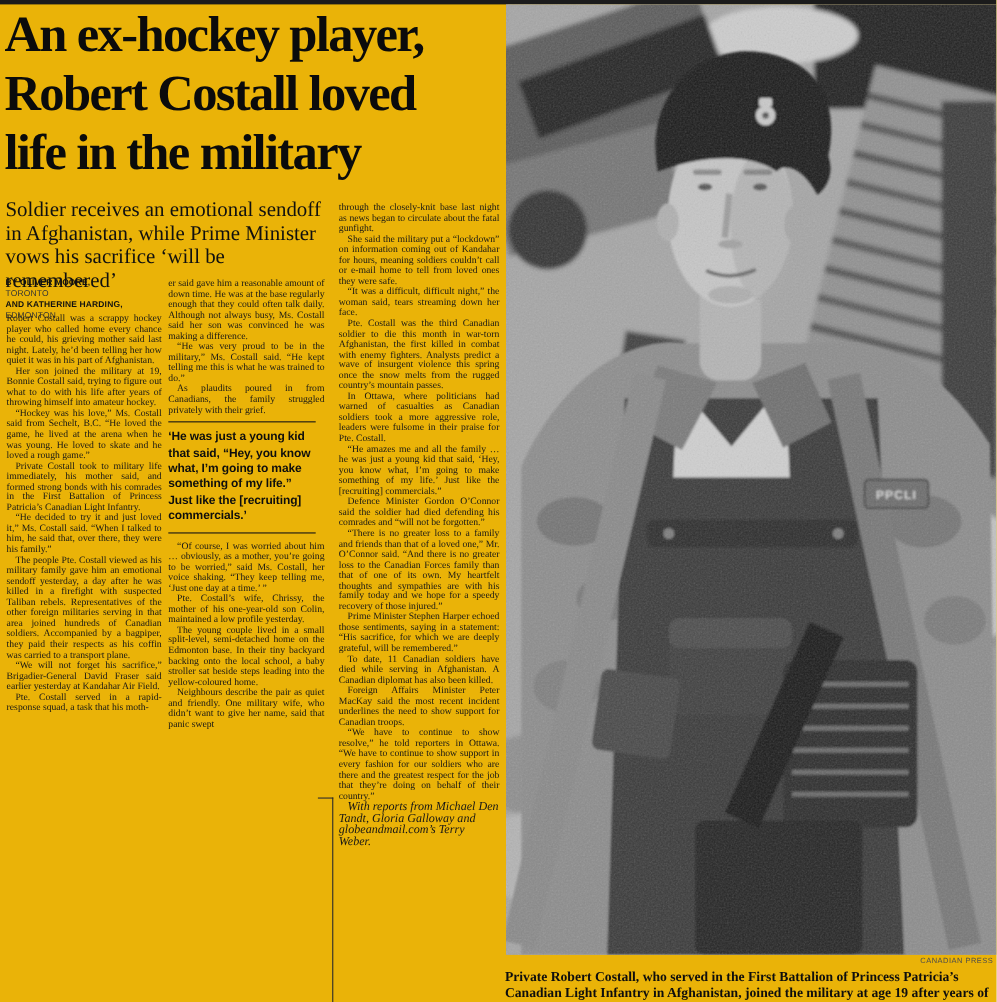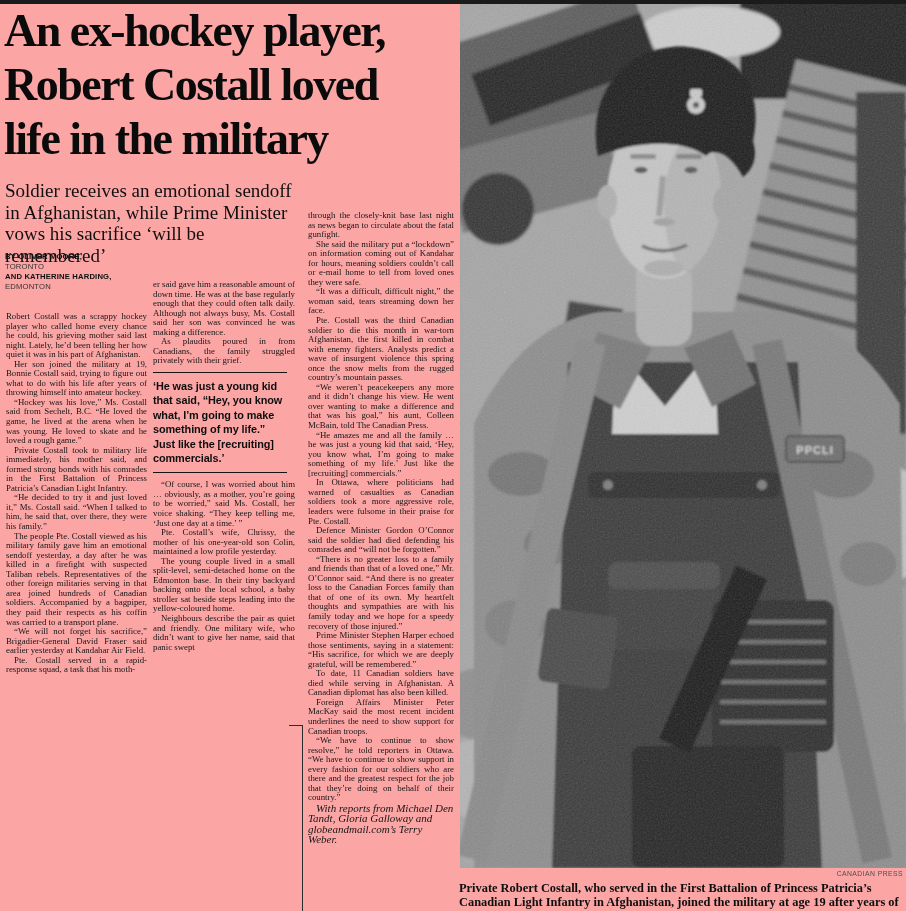--- a/index.html
+++ b/index.html
@@ -1,30 +1,30 @@
 <!DOCTYPE html>
 <html><head>
 <meta charset="utf-8">
 <style>
   html,body{margin:0;padding:0;background:#e9e9e9;}
-  .page{position:relative;width:906px;height:911px;background:#fca5a5;overflow:hidden;
+  .page{position:relative;width:906px;height:911px;background:#eab308;overflow:hidden;
         font-family:"Liberation Serif",serif;color:#141414;}
   .top-rule{position:absolute;left:0;top:0;width:906px;height:4px;background:#1b1b1b;}
   .headline{position:absolute;left:4px;top:4px;width:454px;font-weight:bold;
             font-size:46px;line-height:54px;letter-spacing:-1.5px;color:#0b0b0b;}
   .subhead{position:absolute;left:5px;top:180px;width:298px;
            font-size:19px;line-height:21.5px;color:#101010;}
   .byline{position:absolute;left:5px;top:252px;width:145px;
           font-family:"Liberation Sans",sans-serif;font-size:7.7px;line-height:10px;
           letter-spacing:.15px;color:#222;}
   .byline .nm{font-weight:bold;color:#111;}
   .byline .pl{font-weight:normal;color:#333;margin-left:33px;}
   .col{position:absolute;font-size:8.8px;line-height:9.55px;text-align:justify;color:#161616;}
   .col p{margin:0;text-indent:8px;}
-  .col p.noindent{text-indent:0;margin-top:27px;}
+  .col p.noindent{text-indent:0;}
   .col-1{left:6px;top:285px;width:141px;}
   .col-2{left:153px;top:253px;width:142px;}
   .col-3{left:308px;top:184px;width:146px;}
   .pullquote-block{width:134px;margin:6px 0 7px 0;padding:6px 0 7px 0;
                    border-top:1.2px solid #141414;border-bottom:1.2px solid #141414;}
   .pullquote{font-family:"Liberation Sans",sans-serif;font-weight:bold;
              font-size:10.9px;line-height:14.4px;text-align:left;letter-spacing:-.1px;color:#0e0e0e;}
   .tagline{margin-top:10px;font-style:italic;text-align:left;text-indent:0;font-size:11px;line-height:10.5px;}
   .divider-v{position:absolute;left:302px;top:725px;width:1px;height:186px;background:#2c2c2c;}
   .divider-tick{position:absolute;left:289px;top:725px;width:14px;height:1px;background:#2c2c2c;}
@@ -65,38 +65,38 @@
     <p>“Hockey was his love,” Ms. Costall said from Sechelt, B.C. “He loved the game, he lived at the arena when he was young. He loved to skate and he loved a rough game.”</p>
     <p>Private Costall took to military life immediately, his mother said, and formed strong bonds with his comrades in the First Battalion of Princess Patricia’s Canadian Light Infantry.</p>
     <p>“He decided to try it and just loved it,” Ms. Costall said. “When I talked to him, he said that, over there, they were his family.”</p>
     <p>The people Pte. Costall viewed as his military family gave him an emotional sendoff yesterday, a day after he was killed in a firefight with suspected Taliban rebels. Representatives of the other foreign militaries serving in that area joined hundreds of Canadian soldiers. Accompanied by a bagpiper, they paid their respects as his coffin was carried to a transport plane.</p>
     <p>“We will not forget his sacrifice,” Brigadier-General David Fraser said earlier yesterday at Kandahar Air Field.</p>
     <p>Pte. Costall served in a rapid-response squad, a task that his moth-</p>
   </div>
 
   <div class="col col-2">
     <p class="noindent">er said gave him a reasonable amount of down time. He was at the base regularly enough that they could often talk daily. Although not always busy, Ms. Costall said her son was convinced he was making a difference.</p>
+    <p>“He was very proud to be in the military,” Ms. Costall said. “He kept telling me this is what he was trained to do.”</p>
     <p>As plaudits poured in from Canadians, the family struggled privately with their grief.</p>
     <div class="pullquote-block">
       <div class="pullquote">‘He was just a young kid that said, “Hey, you know what, I’m going to make something of my life.” Just like the [recruiting] commercials.’</div>
     </div>
     <p>“Of course, I was worried about him … obviously, as a mother, you’re going to be worried,” said Ms. Costall, her voice shaking. “They keep telling me, ‘Just one day at a time.’ ”</p>
     <p>Pte. Costall’s wife, Chrissy, the mother of his one-year-old son Colin, maintained a low profile yesterday.</p>
     <p>The young couple lived in a small split-level, semi-detached home on the Edmonton base. In their tiny backyard backing onto the local school, a baby stroller sat beside steps leading into the yellow-coloured home.</p>
     <p>Neighbours describe the pair as quiet and friendly. One military wife, who didn’t want to give her name, said that panic swept</p>
   </div>
 
   <div class="col col-3">
     <p class="noindent">through the closely-knit base last night as news began to circulate about the fatal gunfight.</p>
     <p>She said the military put a “lockdown” on information coming out of Kandahar for hours, meaning soldiers couldn’t call or e-mail home to tell from loved ones they were safe.</p>
     <p>“It was a difficult, difficult night,” the woman said, tears streaming down her face.</p>
     <p>Pte. Costall was the third Canadian soldier to die this month in war-torn Afghanistan, the first killed in combat with enemy fighters. Analysts predict a wave of insurgent violence this spring once the snow melts from the rugged country’s mountain passes.</p>
-    <p>“We weren’t peacekeepers any more and it didn’t change his view. He went over wanting to make a difference and that was his goal,” his aunt, Colleen McBain, told The Canadian Press.</p>
+    <p>In Ottawa, where politicians had warned of casualties as Canadian soldiers took a more aggressive role, leaders were fulsome in their praise for Pte. Costall.</p>
     <p>“He amazes me and all the family … he was just a young kid that said, ‘Hey, you know what, I’m going to make something of my life.’ Just like the [recruiting] commercials.”</p>
-    <p>In Ottawa, where politicians had warned of casualties as Canadian soldiers took a more aggressive role, leaders were fulsome in their praise for Pte. Costall.</p>
     <p>Defence Minister Gordon O’Connor said the soldier had died defending his comrades and “will not be forgotten.”</p>
     <p>“There is no greater loss to a family and friends than that of a loved one,” Mr. O’Connor said. “And there is no greater loss to the Canadian Forces family than that of one of its own. My heartfelt thoughts and sympathies are with his family today and we hope for a speedy recovery of those injured.”</p>
     <p>Prime Minister Stephen Harper echoed those sentiments, saying in a statement: “His sacrifice, for which we are deeply grateful, will be remembered.”</p>
     <p>To date, 11 Canadian soldiers have died while serving in Afghanistan. A Canadian diplomat has also been killed.</p>
     <p>Foreign Affairs Minister Peter MacKay said the most recent incident underlines the need to show support for Canadian troops.</p>
     <p>“We have to continue to show resolve,” he told reporters in Ottawa. “We have to continue to show support in every fashion for our soldiers who are there and the greatest respect for the job that they’re doing on behalf of their country.”</p>
     <p class="tagline">With reports from Michael Den Tandt, Gloria Galloway and globeandmail.com’s Terry Weber.</p>
   </div>
 
   <div class="divider-v"></div>

